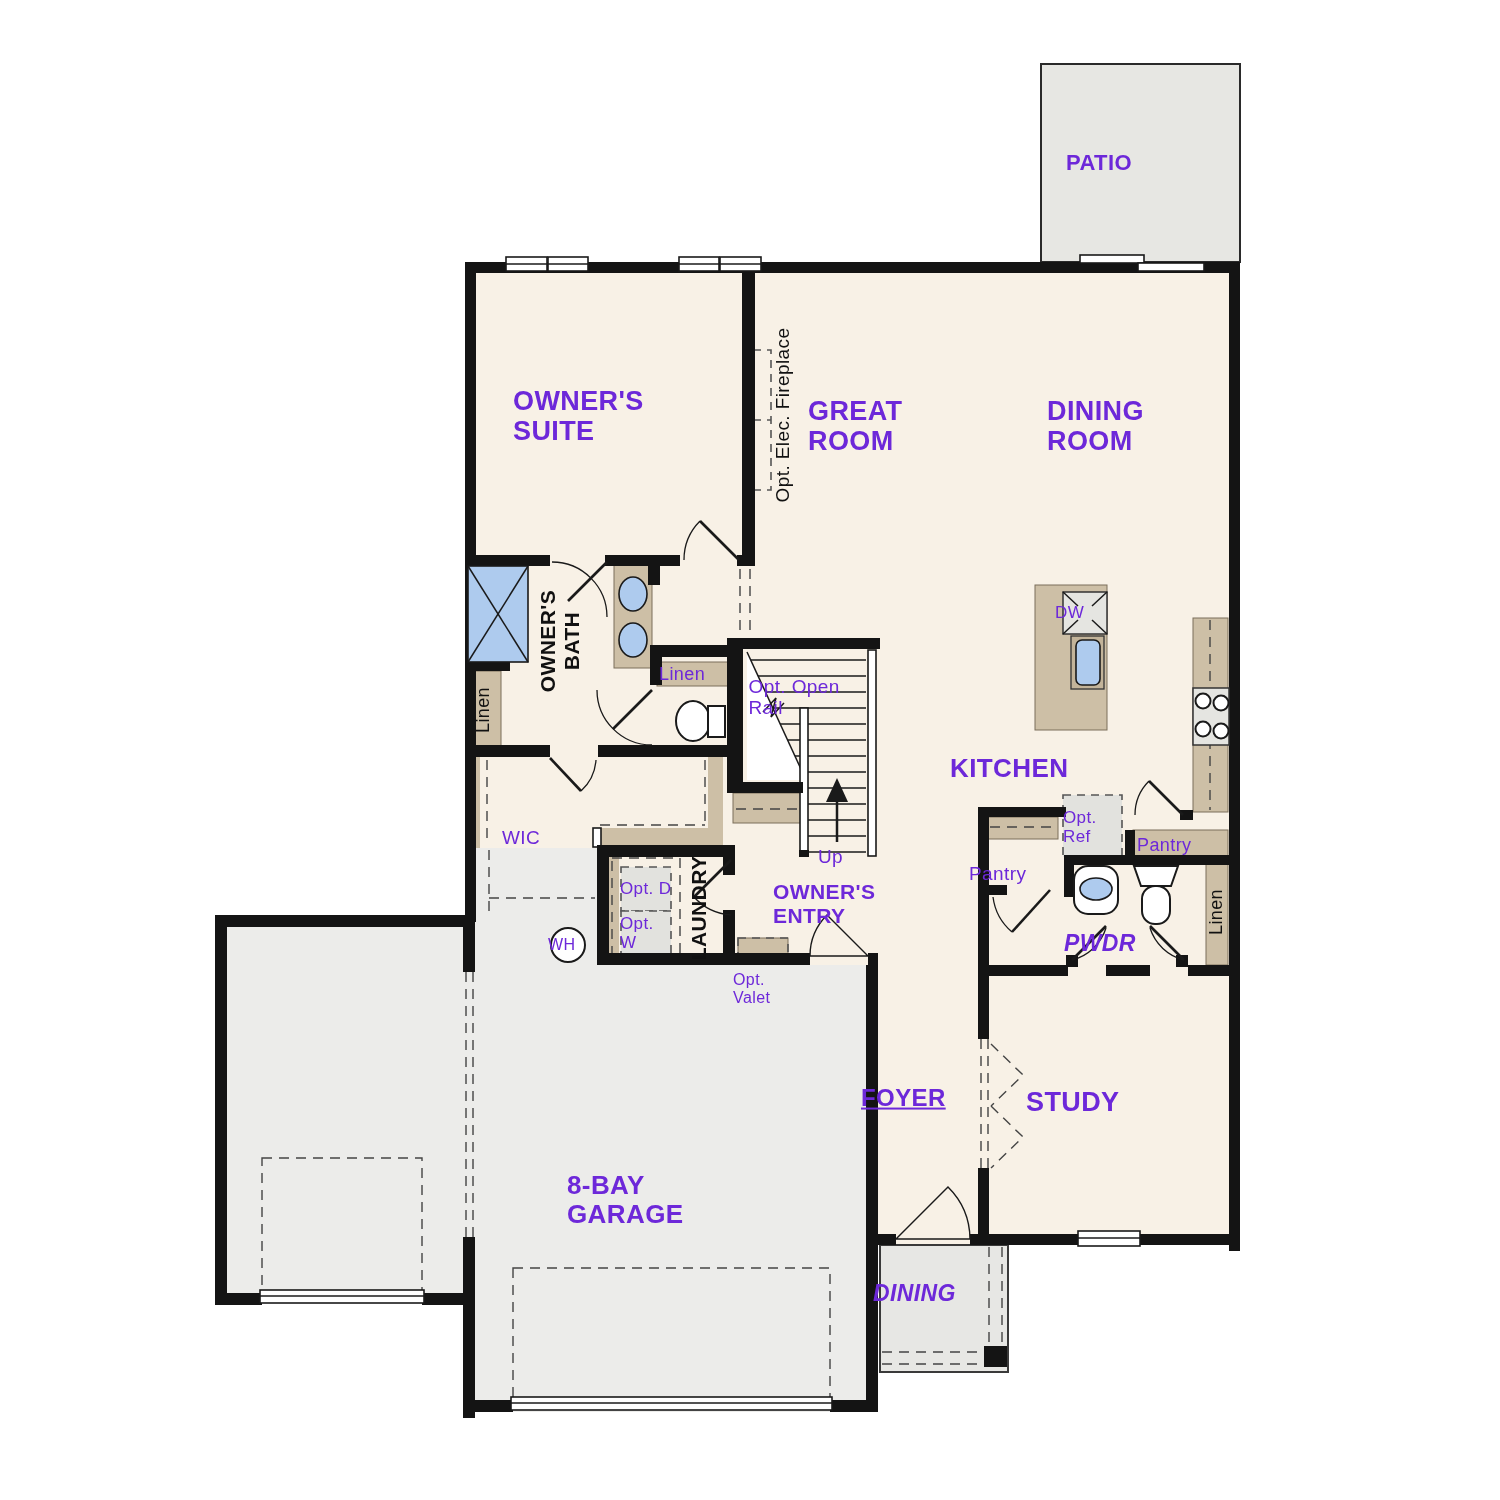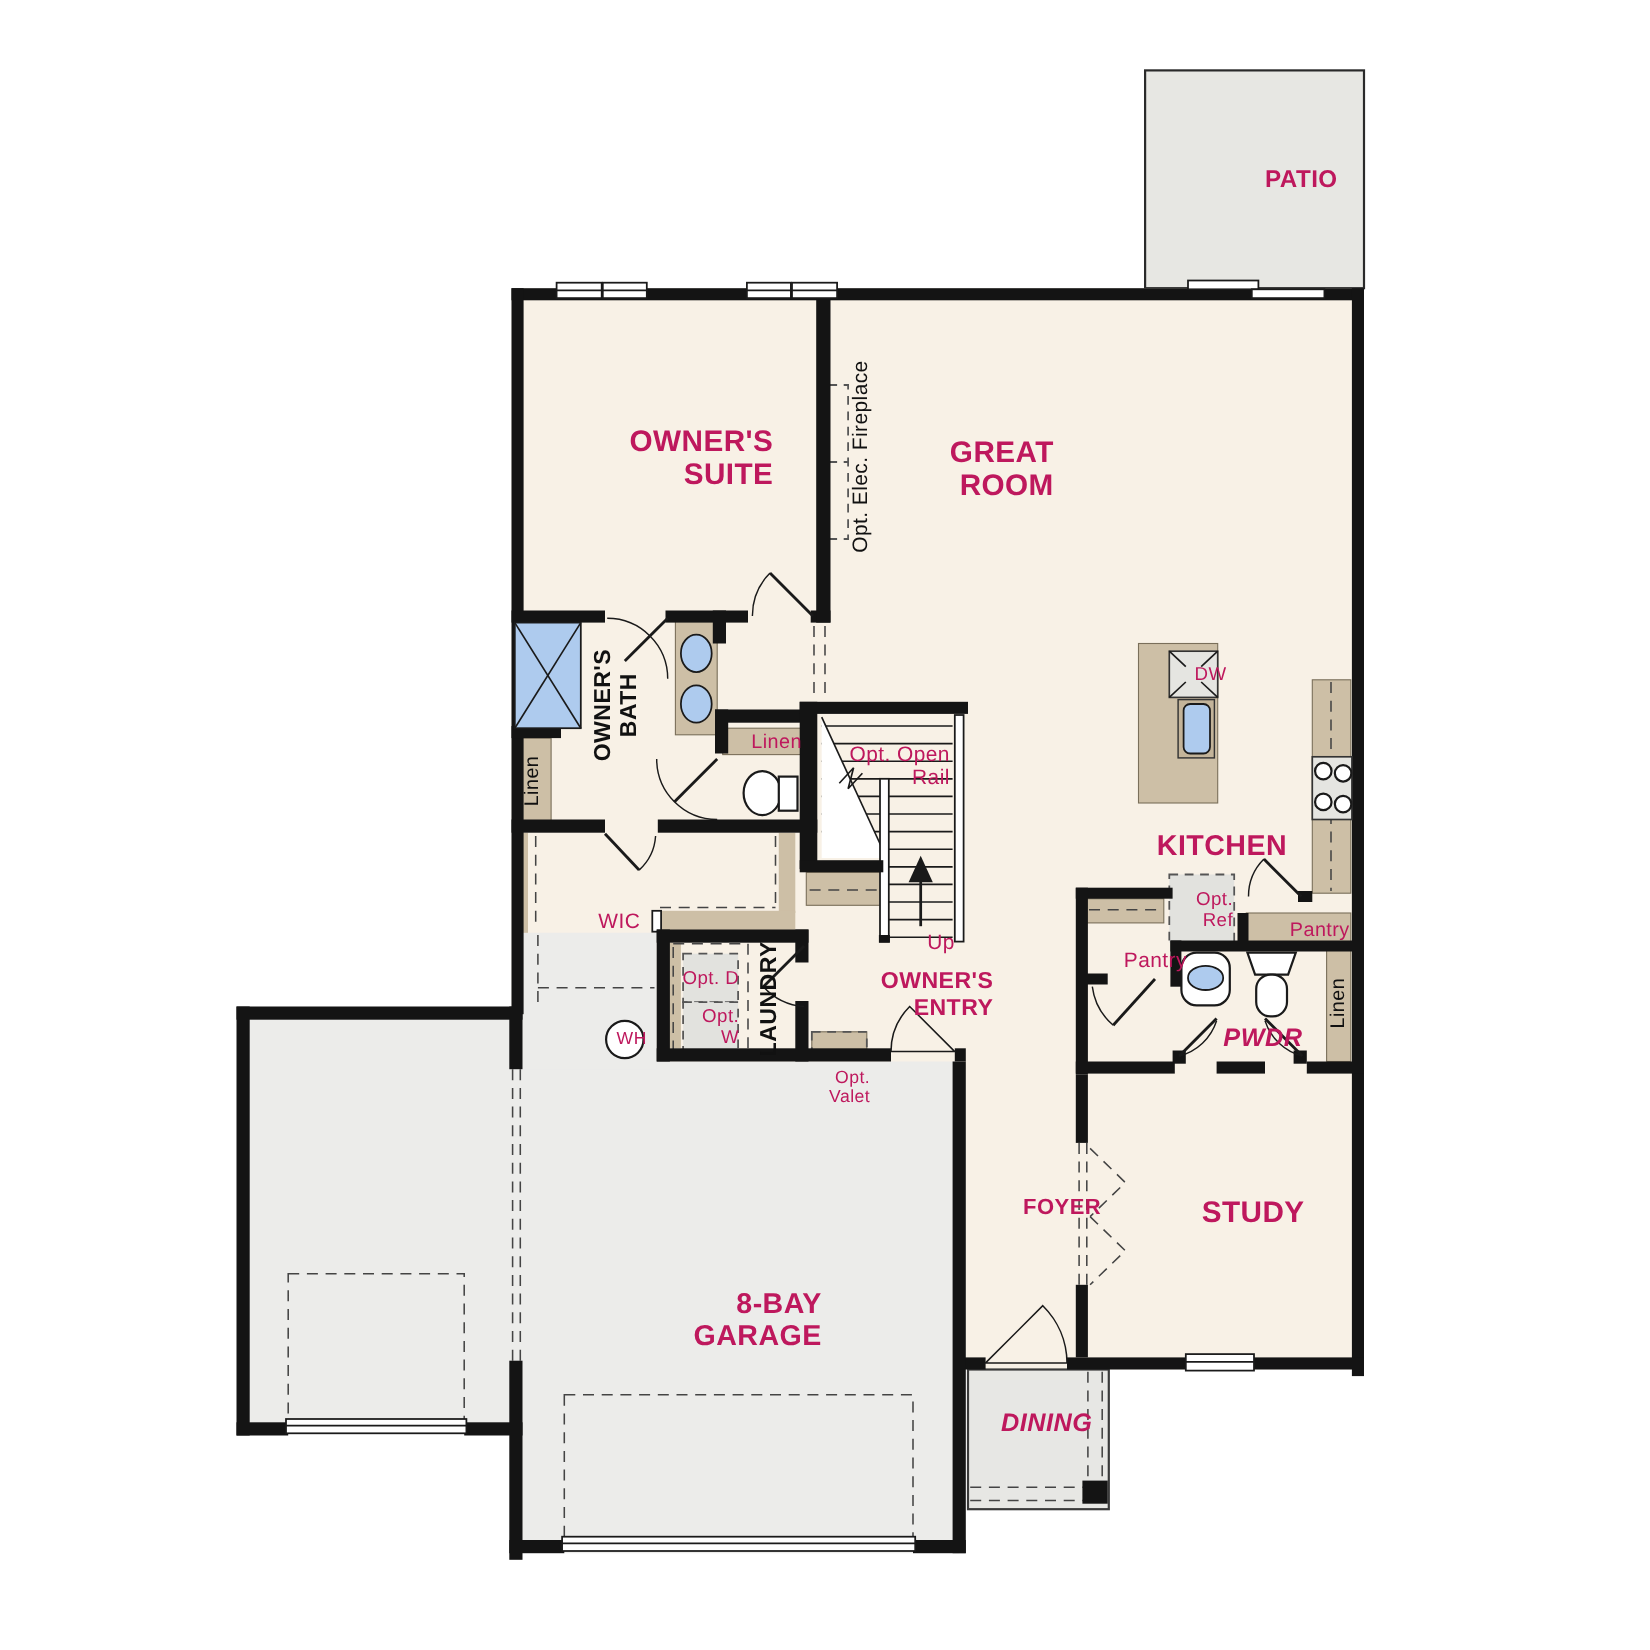--- a/index.html
+++ b/index.html
@@ -13,26 +13,26 @@
   .dashbox{fill:#e2e2de;stroke:#555;stroke-width:1.6;stroke-dasharray:8 6;}
   .dash{fill:none;stroke:#555;stroke-width:1.6;stroke-dasharray:8 6;}
   .dashT{fill:none;stroke:#444;stroke-width:1.4;stroke-dasharray:10 7;}
   .thin{fill:none;stroke:#1a1a1a;stroke-width:1.5;}
   .arc{fill:none;stroke:#1a1a1a;stroke-width:1.3;}
   .leaf{fill:none;stroke:#1a1a1a;stroke-width:2.6;}
   .win{fill:#ffffff;stroke:#1a1a1a;stroke-width:1.6;}
   .wedge{fill:#f8f1e6;stroke:#1a1a1a;stroke-width:1.4;}
   .fixw{fill:#ffffff;stroke:#1a1a1a;stroke-width:2;}
   .blue{fill:#aecbee;stroke:#1a1a1a;stroke-width:1.6;}
-  .lbl{position:absolute;transform:translate(-50%,-50%);color:#be185d;text-align:right;
+  .lbl{position:absolute;transform:translate(-50%,-50%);color:#6d28d9;text-align:left;
        line-height:1.12;letter-spacing:.4px;white-space:normal;}
   .lblv{position:absolute;transform:translate(-50%,-50%) rotate(-90deg);color:#111;
         text-align:center;line-height:1.12;letter-spacing:.4px;}
   .b{font-weight:bold;}
-  .f27{font-size:27px;} .f26{font-size:26px;} .f24{font-size:20px;} .f23{font-size:23px;font-style:italic;}
+  .f27{font-size:27px;} .f26{font-size:26px;} .f24{font-size:24px;text-decoration:underline;} .f23{font-size:23px;font-style:italic;}
   .f22{font-size:22px;} .f21{font-size:21px;} .f19{font-size:19px;} .f18{font-size:18px;}
   .f17{font-size:17px;} .f16{font-size:16px;}
 </style>
 </head>
 <body>
 
 <div id="plan">
 <svg width="1500" height="1500" viewBox="0 0 1500 1500">
 
   <g>
@@ -241,20 +241,21 @@
     <rect x="1074" y="866" width="44" height="48" rx="14" class="fixw"></rect>
     <ellipse cx="1096" cy="889" rx="16" ry="11" class="blue"></ellipse>
     <path d="M1134,866 L1178,866 L1171,886 L1141,886 Z" class="fixw"></path>
     <rect x="1142" y="886" width="28" height="38" rx="13" class="fixw"></rect>
   </g>
 </svg>
 
   <div class="lbl b f22" style="left:1141px;top:163px;width:150px">PATIO</div>
   <div class="lbl b f27" style="left:608px;top:416px;width:190px">OWNER'S SUITE</div>
   <div class="lbl b f27" style="left:883px;top:426px;width:150px">GREAT ROOM</div>
+  <div class="lbl b f27" style="left:1122px;top:426px;width:150px">DINING ROOM</div>
   <div class="lbl b f26" style="left:1060px;top:769px;width:220px">KITCHEN</div>
   <div class="lblv b f21" style="left:560px;top:641px;width:120px">OWNER'S BATH</div>
   <div class="lbl f19" style="left:542px;top:838px;width:80px">WIC</div>
   <div class="lblv b f21" style="left:699px;top:908px;width:130px">LAUNDRY</div>
   <div class="lbl b f21" style="left:838px;top:904px;width:130px">OWNER'S ENTRY</div>
   <div class="lbl b f24" style="left:931px;top:1098px;width:140px">FOYER</div>
   <div class="lbl b f27" style="left:1106px;top:1102px;width:160px">STUDY</div>
   <div class="lbl b f23" style="left:1124px;top:944px;width:120px">PWDR</div>
   <div class="lbl f19" style="left:1024px;top:874px;width:110px">Pantry</div>
   <div class="lbl f18" style="left:1182px;top:845px;width:90px">Pantry</div>

